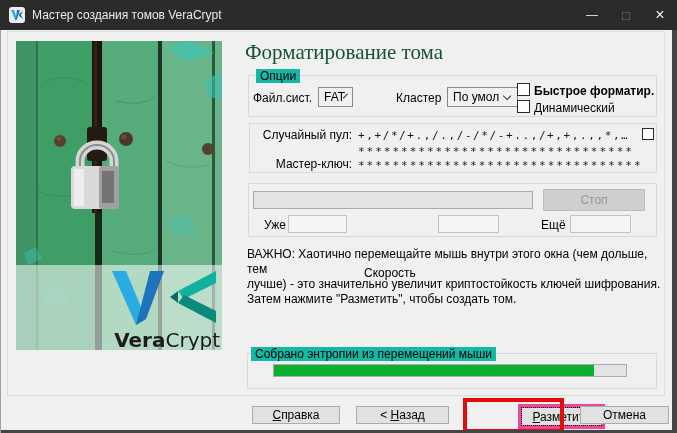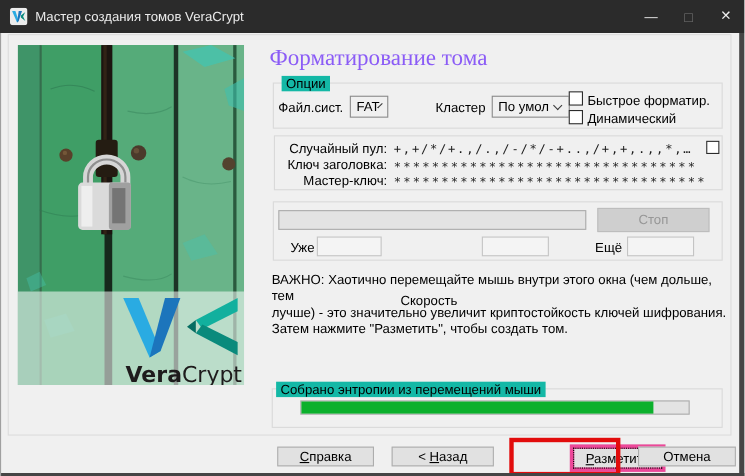--- a/index.html
+++ b/index.html
@@ -21,21 +21,21 @@
   .edge-left { position:absolute; left:0; top:30px; width:1px; height:403px; background:#a0a0a0; }
 
   
   .frame { position:absolute; left:7px; top:31px; width:658px; height:365px; border:1px solid #dcdcdc; }
 
   
   .photo { position:absolute; left:16px; top:41px; width:206px; height:309px; overflow:hidden; }
   .logotext { position:absolute; left:86px; top:287px; width:118px; text-align:right; font-size:20px; color:#1e1b1c; font-family:"DejaVu Sans", sans-serif; letter-spacing:0px; white-space:nowrap; }
   .logotext .bold { font-weight:bold; }
 
-  .heading { position:absolute; left:245px; top:40px; font-family:"Liberation Serif", serif; font-size:21px; font-weight:normal; color:#8b5cf6; }
+  .heading { position:absolute; left:245px; top:40px; font-family:"Liberation Serif", serif; font-size:21px; font-weight:normal; color:#14532d; }
 
   .group { position:absolute; border:1px solid #d9d9d9; }
   .grouplabel { position:absolute; background:#14b8a6; padding:0 4px; font-size:12px; color:#000; white-space:nowrap; }
   .lbl { position:absolute; font-size:12px; color:#000; white-space:nowrap; }
 
   .combo { position:absolute; height:20px; background:#f0f0f0; border:1px solid #8a8a8a; display:flex; align-items:center; }
   .combo .val { padding-left:5px; font-size:12px; flex:1; }
   .combo .chev { width:6px; height:6px; border-right:1px solid #3c3c3c; border-bottom:1px solid #3c3c3c; transform:rotate(45deg); margin:-3px 7px 0 0; }
 
   .cb { position:absolute; width:13px; height:13px; background:#ffffff; border:1px solid #2b2b2b; }
@@ -139,28 +139,27 @@
   <div class="combo" style="left:318px; top:87px; width:35px;">
     <span class="val">FAT</span>
     <span class="chev"></span>
   </div>
   <span class="lbl" style="left:396px; top:91px;">Кластер</span>
   <div class="combo" style="left:447px; top:87px; width:71px;">
     <span class="val">По умол</span>
     <span class="chev"></span>
   </div>
   <span class="cb" style="left:517px; top:83px;"></span>
-  <span class="lbl" style="left:534px; top:84px;">Быстрое форматир.</span>
+  <span class="lbl" style="left:534px; top:84px;font-weight:bold;">Быстрое форматир.</span>
   <span class="cb" style="left:517px; top:100px;"></span>
   <span class="lbl" style="left:534px; top:101px;">Динамический</span>
 
   <div class="group" style="left:249px; top:123px; width:408px; height:50px;"></div>
   <span class="rlabel" style="left:249px; top:128px; width:103px;">Случайный пул:</span>
   <span class="monorow" style="left:358px; top:129px; letter-spacing:1.6px;">+,+/*/+.,/.,/-/*/-+..,/+,+,.,,*,…</span>
-  <span class="rlabel" style="left:249px; top:143px; width:103px;">Ключ заголовка:</span>
   <span class="monorow" style="left:358px; top:145px;">********************************</span>
   <span class="rlabel" style="left:249px; top:157px; width:103px;">Мастер-ключ:</span>
   <span class="monorow" style="left:358px; top:159px;">*********************************</span>
   <span class="cb" style="left:642px; top:128px; width:12px; height:12px;"></span>
 
   <div class="group" style="left:248px; top:183px; width:409px; height:54px;"></div>
   <div class="pbar" style="left:253px; top:191px; width:280px; height:18px;">
     <div class="fill"></div>
   </div>
   <div class="btn disabled" style="left:543px; top:189px; width:102px; height:22px;">

